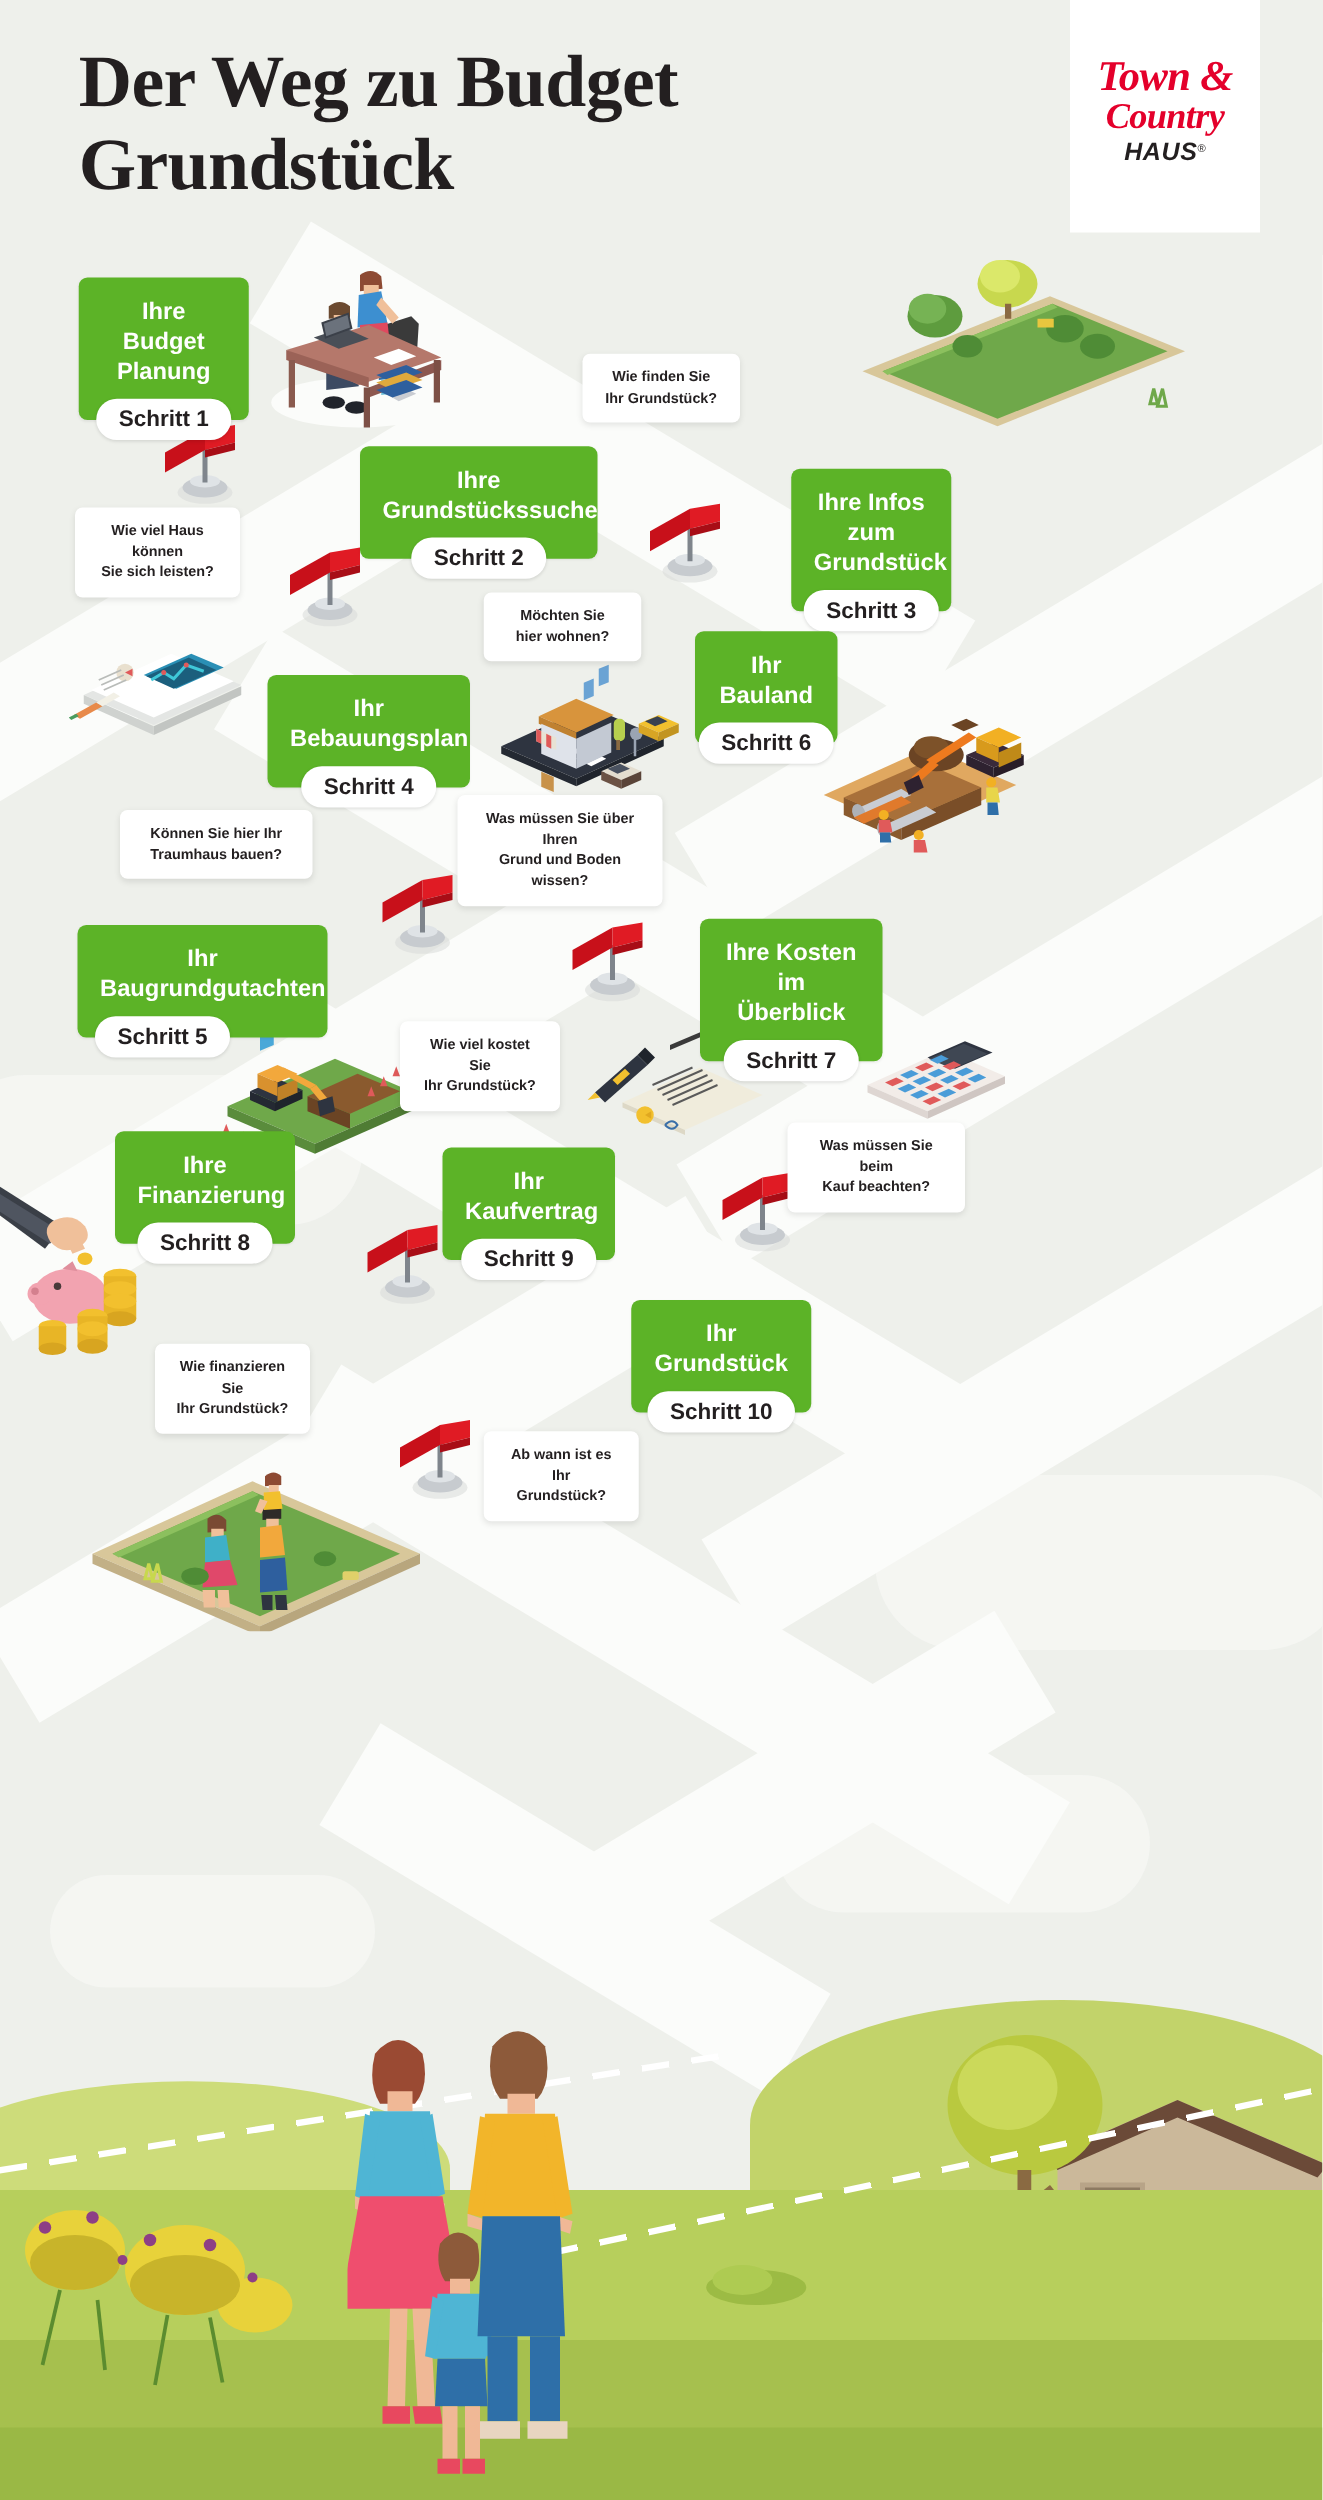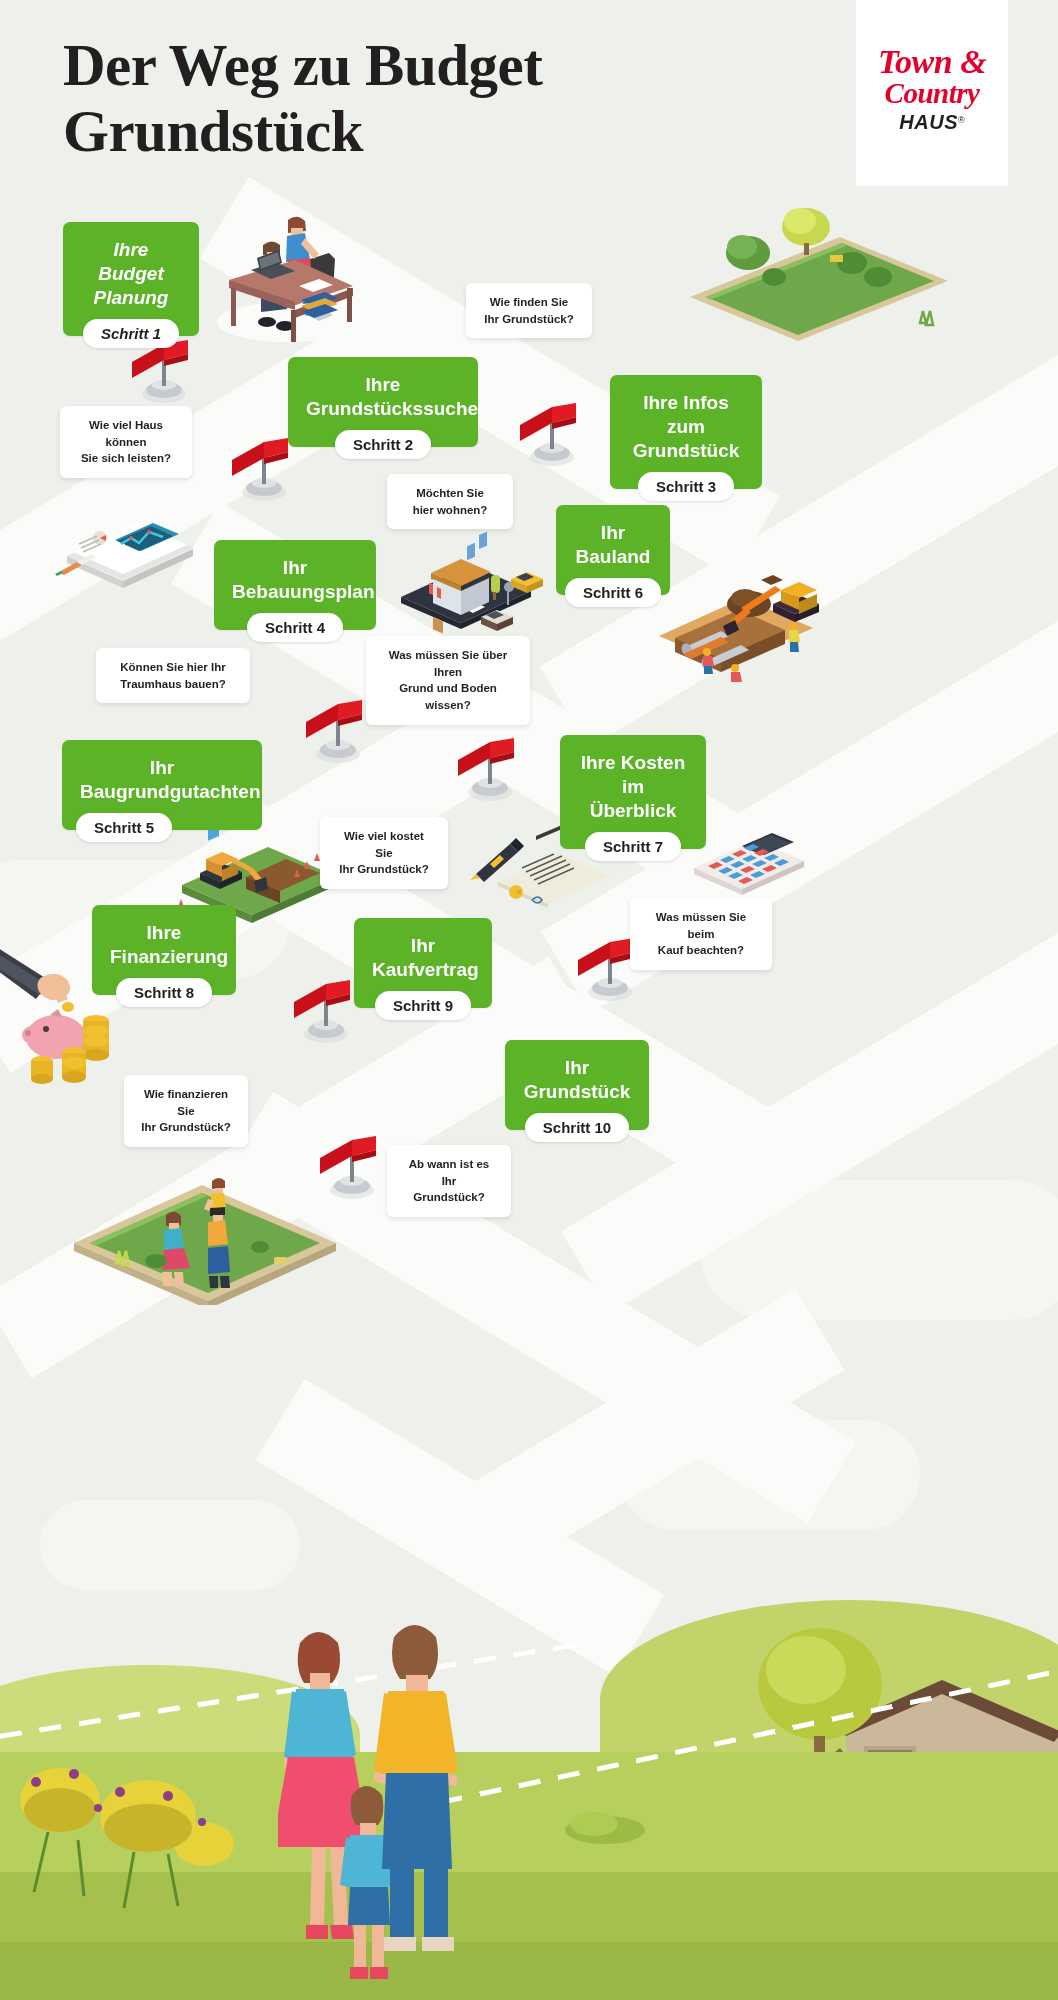--- a/index.html
+++ b/index.html
@@ -116,21 +116,21 @@
     padding: 16px 18px 26px 18px;
     box-shadow: 0 1px 2px rgba(0,0,0,.06);
   }
   .step-pill {
     position: relative;
     margin: -17px auto 0 auto;
     display: table;
     background: #ffffff;
     border-radius: 999px;
     padding: 6px 18px;
-    font-size: 15px;
+    font-size: 18px;
     font-weight: 700;
     color: #231f20;
     box-shadow: 0 1px 3px rgba(0,0,0,.13);
     white-space: nowrap;
   }
   .step-pill.left   { margin-left: 14px; margin-right: auto; }
 
   
   .callout {
     position: absolute;
@@ -550,37 +550,37 @@
       <path d="M151 29 l13 -1 2 14 -15 1z" fill="#f2c02e"></path>
       <path d="M148 34 l-4 10 5 2 5 -10z" fill="#f0c09a"></path>
     </g>
 
     <ellipse cx="96" cy="96" rx="11" ry="7" fill="#4f8c36"></ellipse>
     <ellipse cx="200" cy="82" rx="9" ry="6" fill="#4f8c36"></ellipse>
     <rect x="214" y="92" width="13" height="7" rx="2" fill="#e0d06a"></rect>
     <path d="M56 98 l3 -12 3 12z M62 100 l4 -14 3 14z" stroke="#c8d84e" stroke-width="2.5" fill="none"></path>
   </svg>
 
-  <div class="step" style="left:63px; top:222px; width:136px;font-style:italic;">
+  <div class="step" style="left:63px; top:222px; width:136px;">
     <div class="step-box">
       <div>Ihre Budget</div>
       <div>Planung</div>
     </div>
     <div class="step-pill">Schritt 1</div>
   </div>
 
   <div class="step" style="left:288px; top:357px; width:190px;">
     <div class="step-box">
       <div>Ihre</div>
       <div>Grundstückssuche</div>
     </div>
     <div class="step-pill">Schritt 2</div>
   </div>
 
-  <div class="step" style="left:610px; top:375px; width:152px;">
+  <div class="step" style="left:633px; top:375px; width:128px;">
     <div class="step-box">
       <div>Ihre Infos zum</div>
       <div>Grundstück</div>
     </div>
     <div class="step-pill">Schritt 3</div>
   </div>
 
   <div class="step" style="left:214px; top:540px; width:162px;">
     <div class="step-box">
       <div>Ihr</div>

